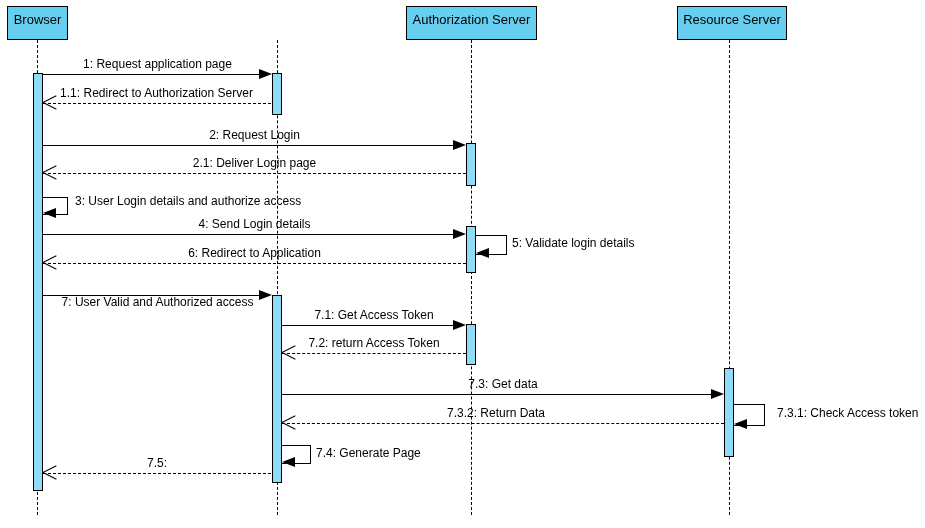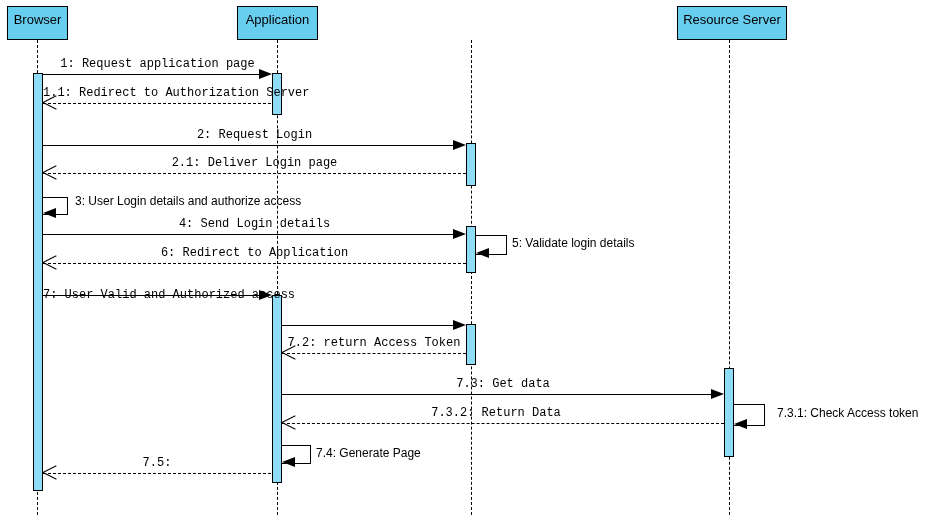--- a/index.html
+++ b/index.html
@@ -21,21 +21,21 @@
     border-left:1px dashed #000;
   }
   .bar{
     position:absolute;width:8px;box-sizing:content-box;
     background:var(--activation-fill,#8EDCF6);
     border:1px solid #000;
   }
   .msg-line{position:absolute;height:0;border-top:1.3px solid #000;}
   .msg-line.dashed{border-top:1.3px dashed #000;}
   .msg-label{position:absolute;font-size:12px;line-height:14px;white-space:nowrap;}
-  .msg-label.centered{text-align:center;font-family:Liberation Mono, monospace;}
+  .msg-label.centered{text-align:center;}
   .head-r{position:absolute;width:0;height:0;
     border-left:13px solid #000;border-top:5px solid transparent;border-bottom:5px solid transparent;}
   .head-lf{position:absolute;width:0;height:0;
     border-right:13px solid #000;border-top:5px solid transparent;border-bottom:5px solid transparent;}
   .open-l{position:absolute;width:15px;height:16px;}
   .open-l::before,.open-l::after{
     content:'';position:absolute;left:0;top:7.4px;width:15px;height:1.2px;
     background:#000;transform-origin:0 50%;
   }
   .open-l::before{transform:rotate(-27deg);}
@@ -46,21 +46,21 @@
 <body>
 
 <div id="diagram">
 
   <div class="lifeline" style="left:37px"></div>
   <div class="lifeline" style="left:277px"></div>
   <div class="lifeline" style="left:471px"></div>
   <div class="lifeline" style="left:729px"></div>
 
   <div class="actor" style="left:7px;top:6px;width:61px">Browser</div>
-  <div class="actor" style="left:237px;top:6px;width:81px">Application</div>
+  <div class="actor" style="left:406px;top:6px;width:131px">Authorization Server</div>
   <div class="actor" style="left:677px;top:6px;width:110px">Resource Server</div>
 
   <div class="bar" style="left:33px;top:73px;height:416px"></div>
   <div class="bar" style="left:272px;top:73px;height:40px"></div>
   <div class="bar" style="left:272px;top:295px;height:186px"></div>
   <div class="bar" style="left:466px;top:143px;height:41px"></div>
   <div class="bar" style="left:466px;top:226px;height:45px"></div>
   <div class="bar" style="left:466px;top:324px;height:39px"></div>
   <div class="bar" style="left:724px;top:368px;height:87px"></div>
 
@@ -89,24 +89,25 @@
   <div class="head-r" style="left:453px;top:229px"></div>
 
   <div class="loop" style="left:476px;top:235px;width:30px;height:18px"></div>
   <div class="head-lf" style="left:476px;top:248px"></div>
   <div class="msg-label" style="left:512px;top:236px">5: Validate login details</div>
 
   <div class="msg-label centered" style="left:43px;top:246px;width:423px">6: Redirect to Application</div>
   <div class="msg-line dashed" style="left:43px;top:263px;width:423px"></div>
   <div class="open-l" style="left:43px;top:255px"></div>
 
-  <div class="msg-label centered" style="left:43px;top:288px;width:229px">7: User Valid and Authorized access</div>
+  <div class="msg-label centered" style="left:43px;top:295px;width:229px">7: User Valid and Authorized access</div>
   <div class="msg-line" style="left:43px;top:295px;width:217px"></div>
   <div class="head-r" style="left:259px;top:290px"></div>
 
+  <div class="msg-label centered" style="left:282px;top:308px;width:184px">7.1: Get Access Token</div>
   <div class="msg-line" style="left:282px;top:325px;width:172px"></div>
   <div class="head-r" style="left:453px;top:320px"></div>
 
   <div class="msg-label centered" style="left:282px;top:336px;width:184px">7.2: return Access Token</div>
   <div class="msg-line dashed" style="left:282px;top:353px;width:184px"></div>
   <div class="open-l" style="left:282px;top:345px"></div>
 
   <div class="msg-label centered" style="left:282px;top:377px;width:442px">7.3: Get data</div>
   <div class="msg-line" style="left:282px;top:394px;width:430px"></div>
   <div class="head-r" style="left:711px;top:389px"></div>

